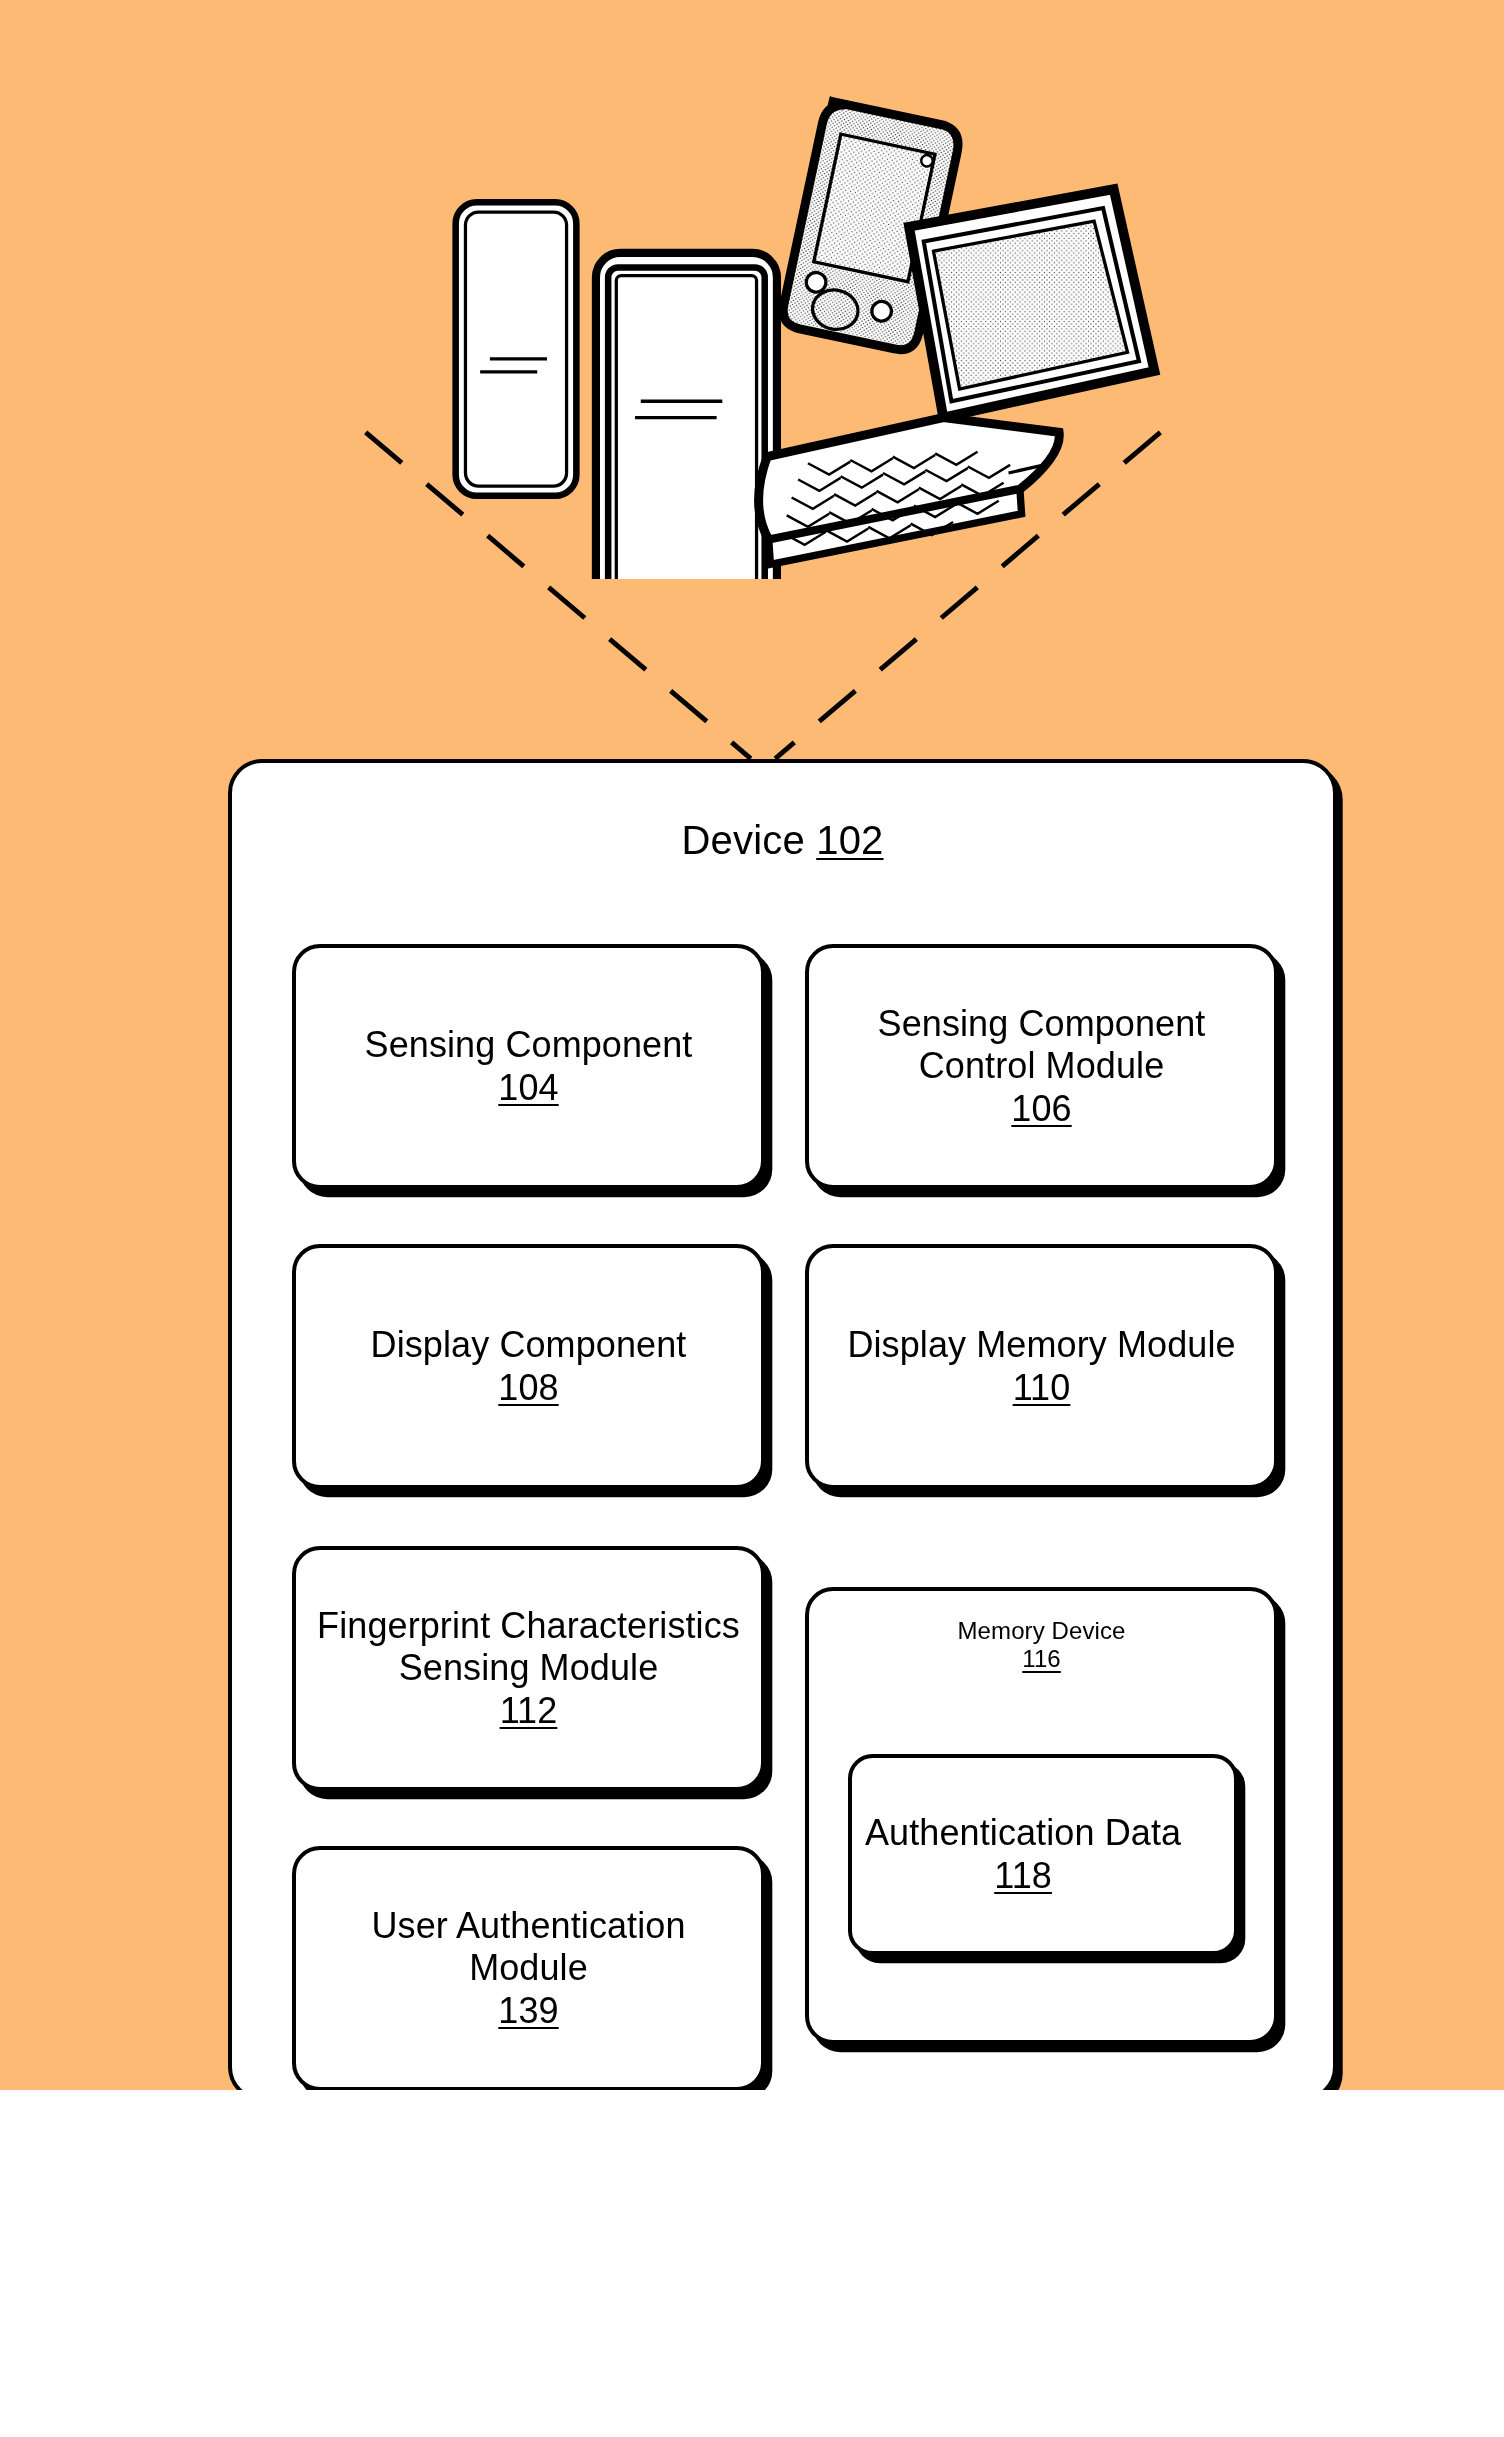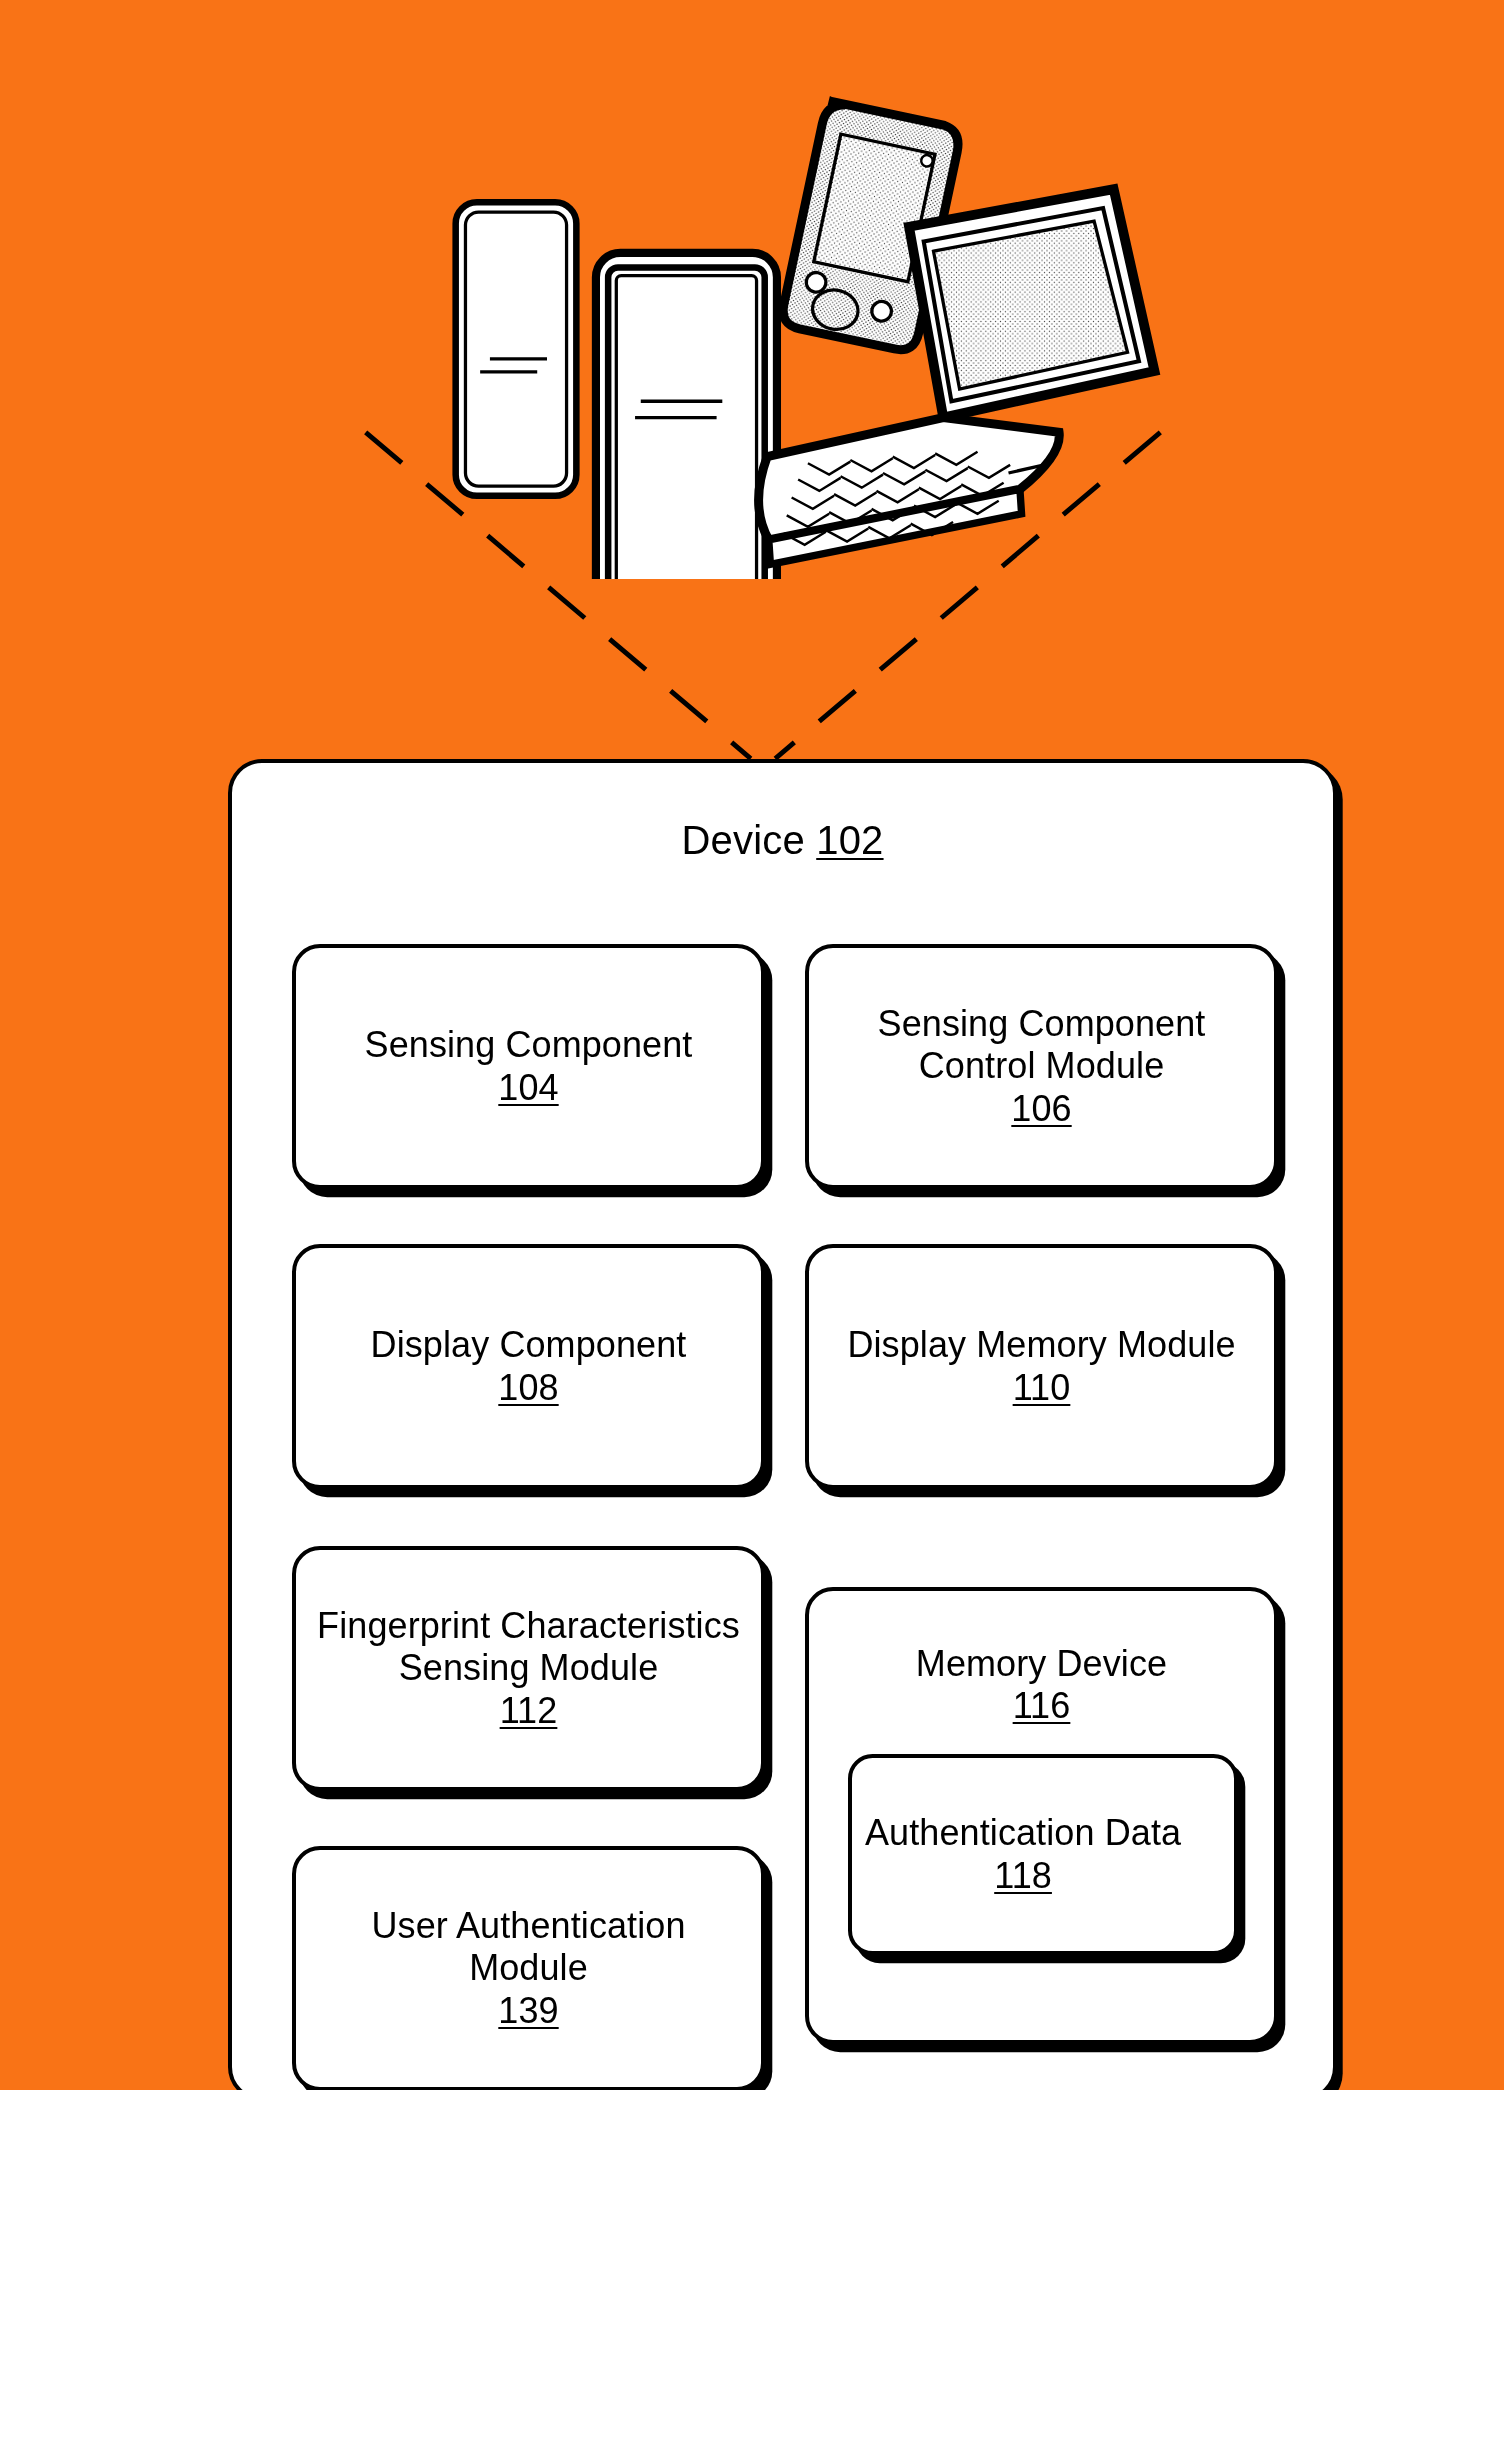--- a/index.html
+++ b/index.html
@@ -9,21 +9,21 @@
     background: #ffffff;
   }
   body {
     font-family: "Liberation Sans", sans-serif;
     color: #000000;
   }
   #page {
     position: relative;
     width: 1505px;
     height: 2090px;
-    background: #f97316;
+    background: #fdba74;
     overflow: hidden;
   }
 
   
   #device-cluster {
     position: absolute;
     left: 351px;
     top: 49px;
     width: 816px;
     height: 530px;
@@ -105,22 +105,22 @@
 
   #mod-memory-device {
     left: 573px;
     top: 824px;
     width: 473px;
     height: 457px;
     display: block;
   }
   #mod-memory-device > .label {
     display: block;
-    padding-top: 52px;
-    font-size: 36px;
+    padding-top: 26px;
+    font-size: 24px;
     line-height: 1.18;
     text-align: center;
   }
   #mod-auth-data {
     position: absolute;
     left: 39px;
     top: 163px;
     width: 390px;
     height: 201px;
     box-sizing: border-box;

